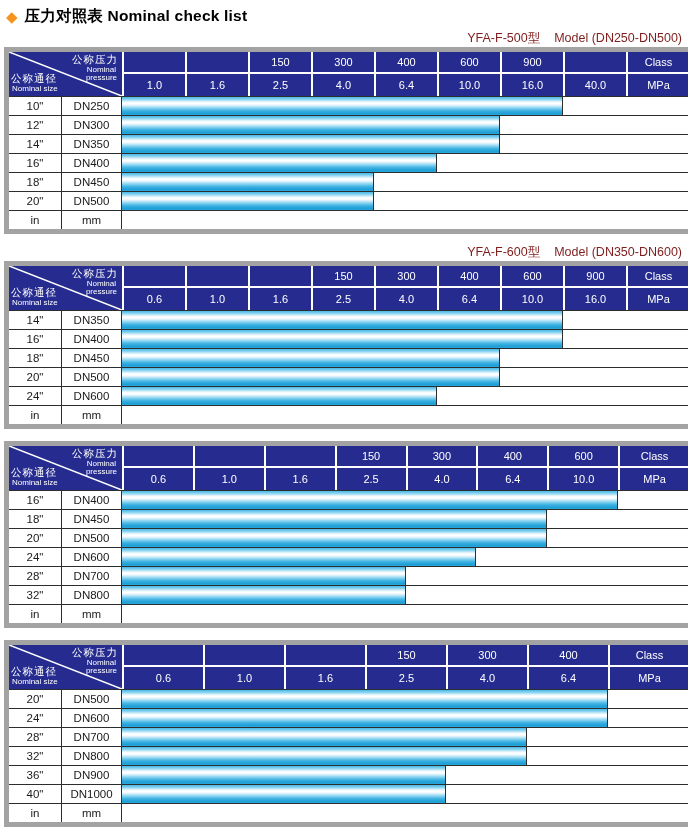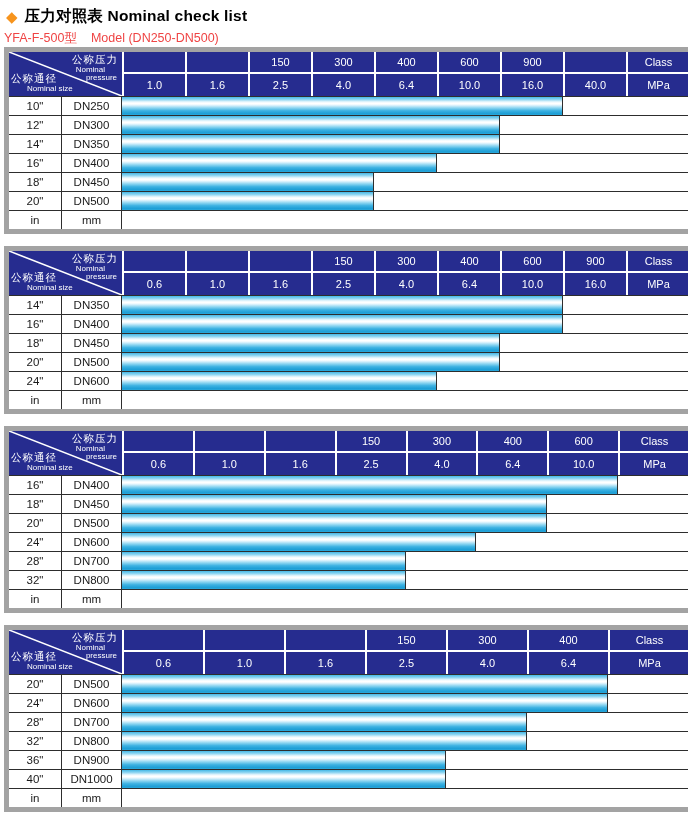--- a/index.html
+++ b/index.html
@@ -7,40 +7,40 @@
   body {
     width: 688px; height: 834px; background: #ffffff;
     font-family: "Liberation Sans", sans-serif; color: #111;
     overflow: hidden;
   }
   .title-row { display: flex; align-items: center; gap: 7px; margin: 6px 0 5px 6px; }
   .diamond { color: #f7941d; font-size: 15px; line-height: 1; }
   .title-text { font-weight: bold; font-size: 15.5px; letter-spacing: .2px; color: #000; }
 
   .block { margin: 0 4px 12px 4px; }
-  .subtitle { font-size: 12.5px; color: #ef4444; line-height: 13px; margin: 0 2px 2px 0; }
+  .subtitle { text-align: right; font-size: 12.5px; color: #7f1d1d; line-height: 13px; margin: 0 2px 2px 0; }
   .subtitle .model { margin-left: 14px; }
 
   table.ptable { width: 680px; table-layout: fixed; border-collapse: separate; border-spacing: 0; border: 5px solid #a3a3a3; }
   table.ptable td { padding: 0; overflow: hidden; white-space: nowrap; vertical-align: middle; }
 
   td.hc { background: #262c8f; color: #fff; font-size: 11px; text-align: center;
           height: 22px; border-left: 2px solid #fff; }
   tr.classrow td.hc { border-bottom: 2px solid #fff; }
   td.diag { background: #262c8f; }
   .diagwrap { position: relative; width: 100%; height: 44px; }
   .diagwrap svg { position: absolute; left: 0; top: 0; width: 100%; height: 100%; }
   .dlab { position: absolute; color: #fff; line-height: 1; }
   .d-cn { font-size: 10.5px; letter-spacing: 1px; }
   .d-en { font-size: 8px; }
   .d-tr  { right: 4px;  top: 2px; }
-  .d-tr2 { right: 17px; top: 14px; }
+  .d-tr2 { right: 6px; top: 14px; }
   .d-tr3 { right: 5px;  top: 22px; }
   .d-bl  { left: 2px;  bottom: 13px; }
-  .d-bl2 { left: 18px;  bottom: 3px; }
+  .d-bl2 { left: 3px;  bottom: 3px; }
 
   tr.drow td { height: 19px; }
   td.dc { background: #fff; font-size: 11.5px; text-align: center; color: #1a1a1a; border-top: 1px solid #2d2d2d; }
   td.cin, td.cdn, td.bar { border-right: 1px solid #2d2d2d; }
   td.bar {
     background: linear-gradient(180deg,
       #45b9e7 0%, #8ed5f1 14%, #e9f7fd 27%, #ffffff 34%, #ffffff 39%,
       #d4effb 48%, #8fd6f1 60%, #3eb2e2 76%, #1f9fd6 91%, #2aa8dc 100%);
   }
 </style>
@@ -142,20 +142,21 @@
           </tr>
           <tr class="drow">
             <td class="dc cin">in</td>
             <td class="dc cdn">mm</td>
             <td class="dc" colspan="9"></td>
           </tr>
         </tbody>
       </table>
     </div>
     <div class="block">
+      <div class="subtitle"><span>YFA-F-600型</span><span class="model">Model (DN350-DN600)</span></div>
       <table class="ptable">
         <colgroup>
           <col style="width:53px">
           <col style="width:60px">
           <col style="width:63.00px">
           <col style="width:63.00px">
           <col style="width:63.00px">
           <col style="width:63.00px">
           <col style="width:63.00px">
           <col style="width:63.00px">

